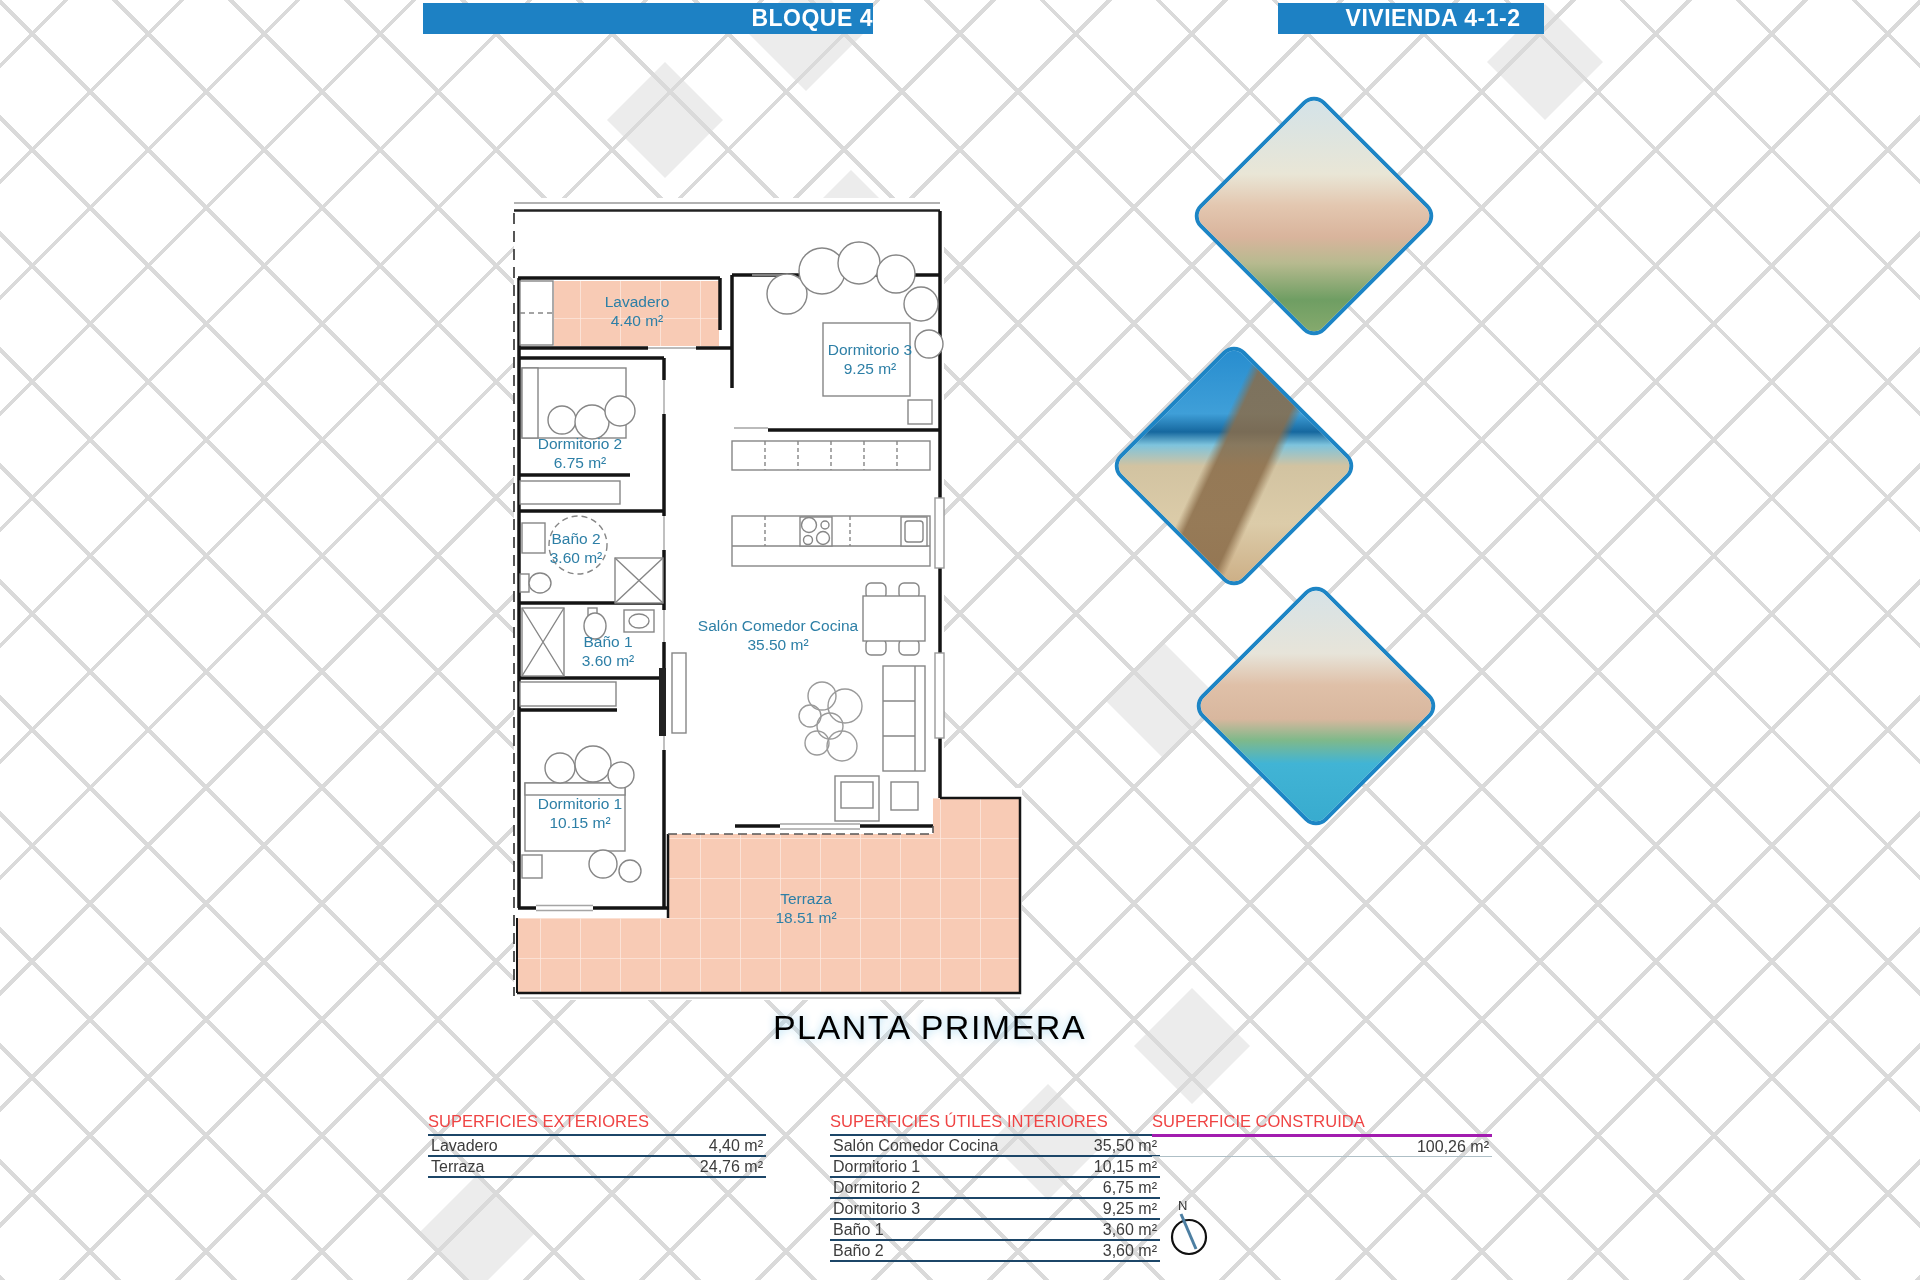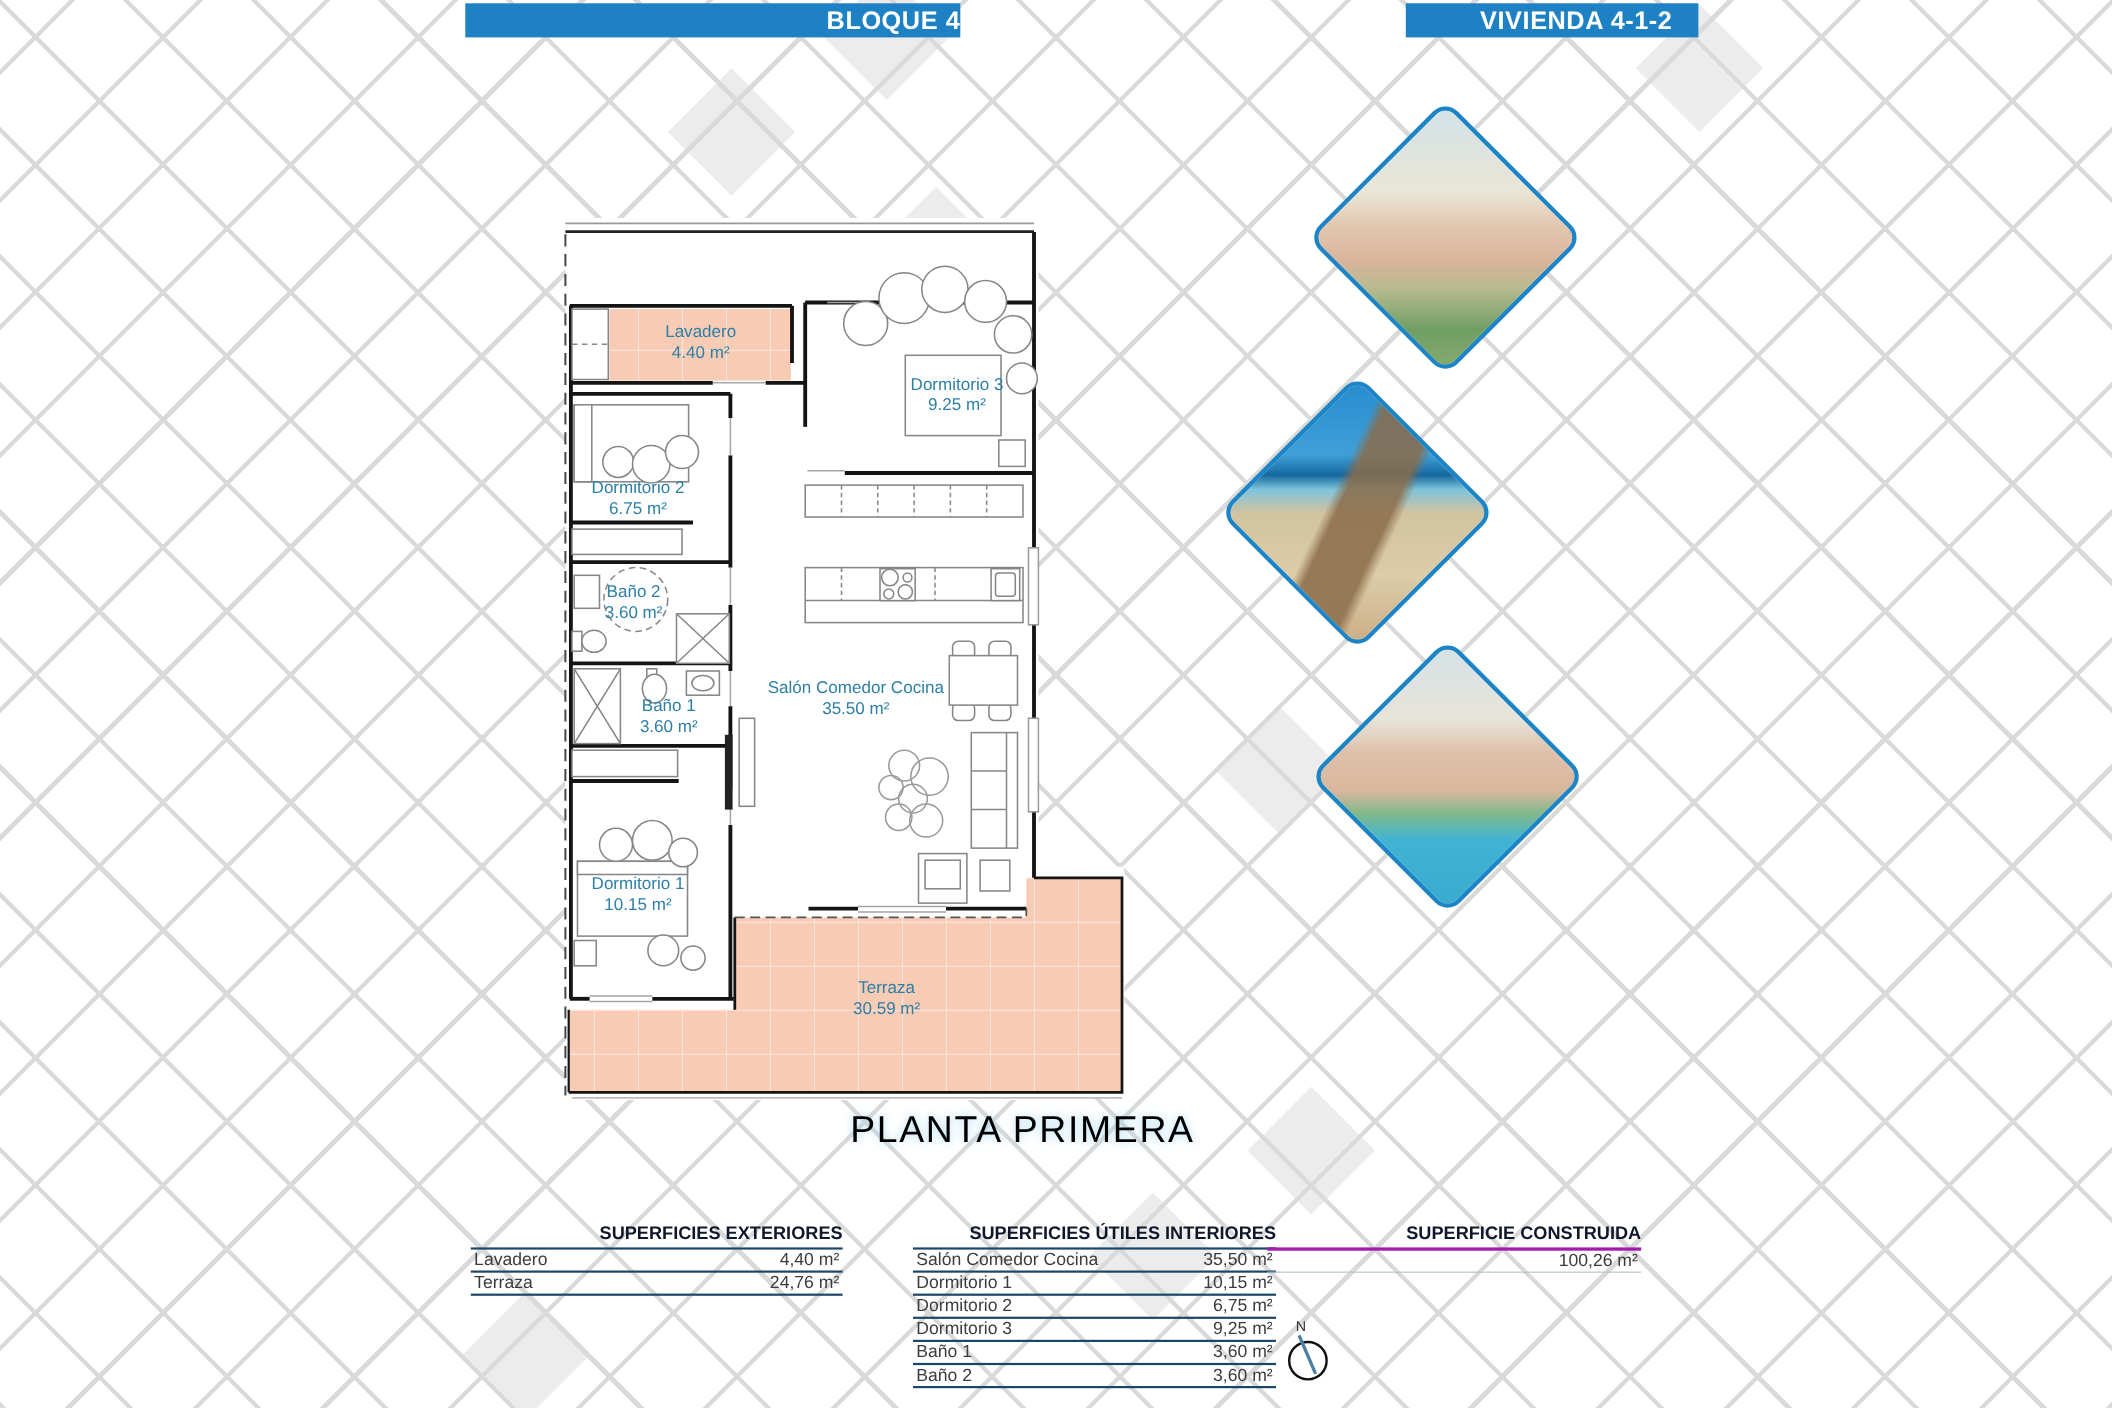--- a/index.html
+++ b/index.html
@@ -37,21 +37,21 @@
        overflow:hidden;z-index:5;}
   .dia .ph{position:absolute;left:50%;top:50%;width:262px;height:262px;
            transform:translate(-50%,-50%) rotate(-45deg);}
   .ph1{background:linear-gradient(180deg,#cfe2ec 0%,#e9e6d6 34%,#e3c7b0 46%,#d9b49c 58%,#b7ba8f 68%,#6f9e63 82%,#90af72 100%);}
   .ph2{background:
        linear-gradient(115deg,rgba(0,0,0,0) 42%,rgba(138,108,73,.85) 45% 58%,rgba(0,0,0,0) 61%),
        linear-gradient(180deg,#2289cd 0%,#3f9fd8 30%,#16689f 37%,#7ec4dd 42%,#d2c3a1 50%,#dccca9 72%,#c9a87e 100%);}
   .ph3{background:linear-gradient(180deg,#d2e2ea 0%,#e7e4d9 30%,#dfc0a8 42%,#d8b79e 55%,#7fb98a 63%,#41b4d5 72%,#36a9cd 100%);}
   
   .tbl{position:absolute;z-index:5;font-size:16px;color:#3c3c3c;}
-  .tbl .hd{text-align:right;font-weight:bold;color:#0f172a;font-size:16.5px;
+  .tbl .hd{text-align:left;font-weight:normal;color:#ef4444;font-size:16.5px;
            padding-bottom:3px;border-bottom:2px solid #1c4668;}
   .tbl .row{display:flex;justify-content:space-between;border-bottom:2px solid #1c4668;
             padding:1px 3px;line-height:17px;}
   .tbl3 .hd{border-bottom:3px solid #a21caf;}
   .tbl3 .row{border-bottom:1.5px solid #aebfc6;}
   
   .compass{position:absolute;left:1162px;top:1196px;z-index:5;}
 </style>
 </head>
 <body>
@@ -258,21 +258,21 @@
   <div class="rlabel" style="left:80px;top:616px;">
     <div>Dormitorio 1</div>
     <div>10.15 m²</div>
   </div>
   <div class="rlabel" style="left:278px;top:438px;">
     <div>Salón Comedor Cocina</div>
     <div>35.50 m²</div>
   </div>
   <div class="rlabel" style="left:306px;top:711px;">
     <div>Terraza</div>
-    <div>30.59 m²</div>
+    <div>18.51 m²</div>
   </div>
 </div>
 
 <div class="caption">PLANTA PRIMERA</div>
 
 <div class="dia" style="left:1225px;top:127px;">
   <div class="ph ph1"></div>
 </div>
 <div class="dia" style="left:1145px;top:377px;">
   <div class="ph ph2"></div>

